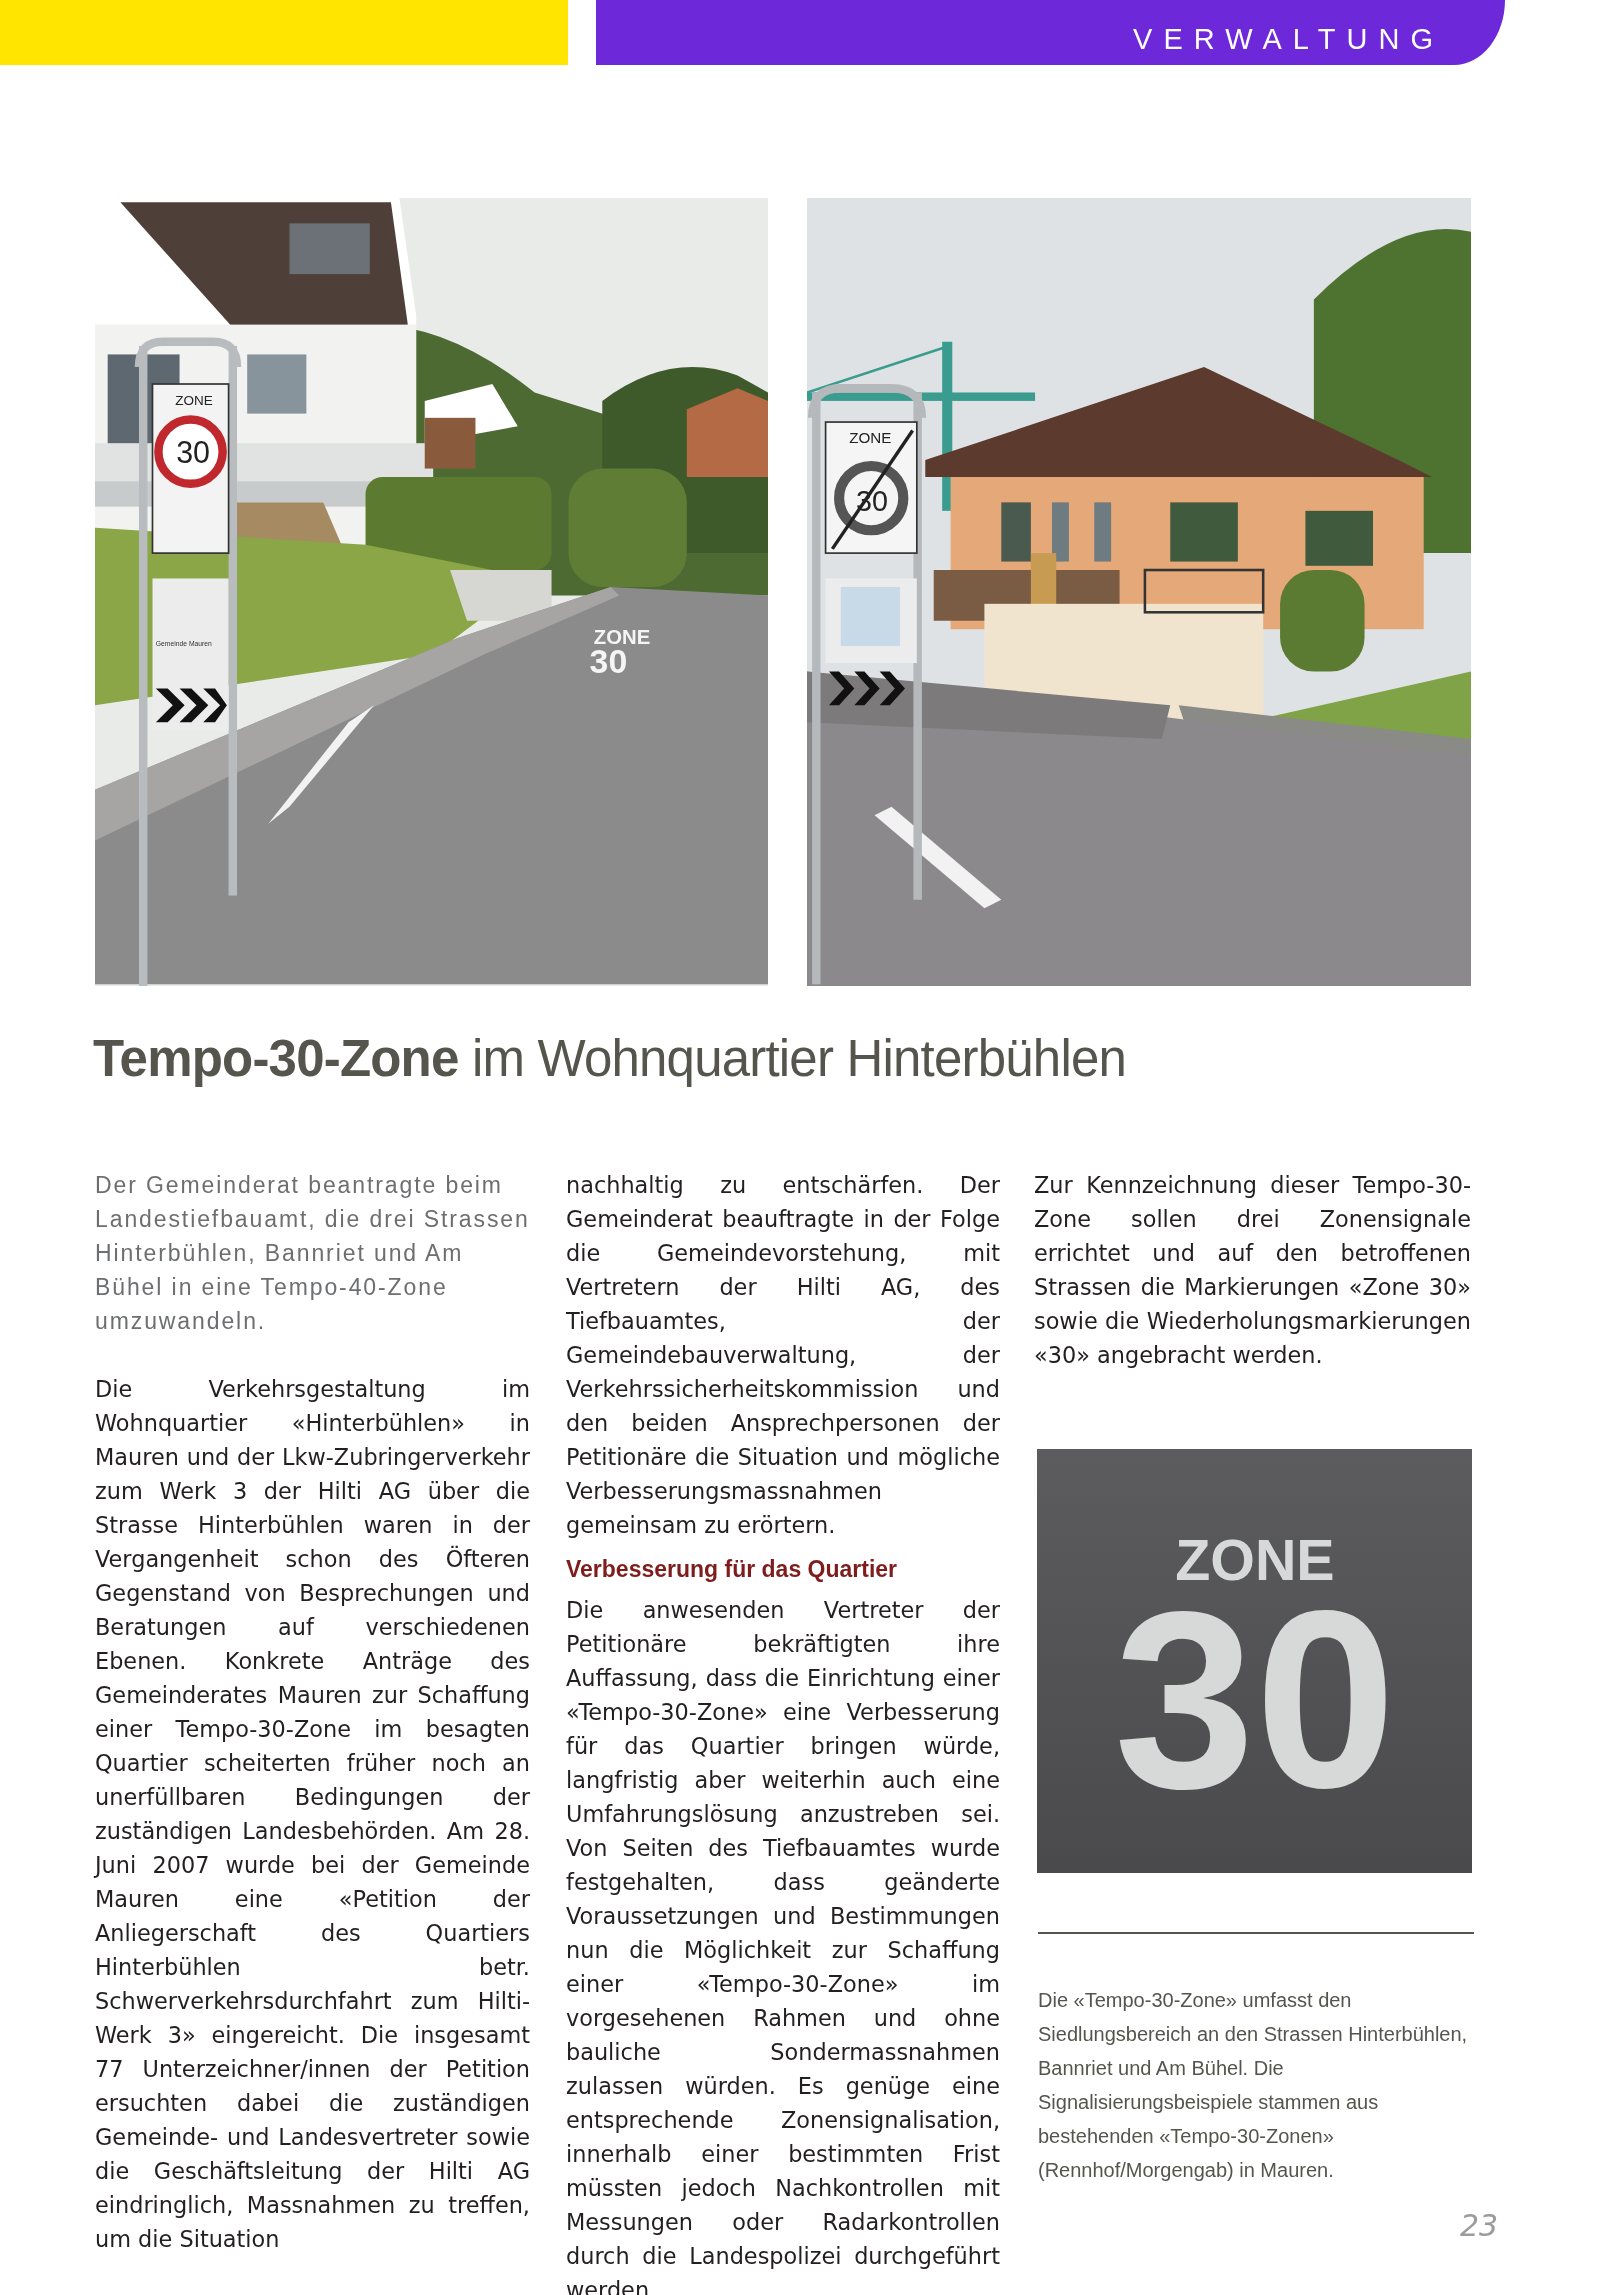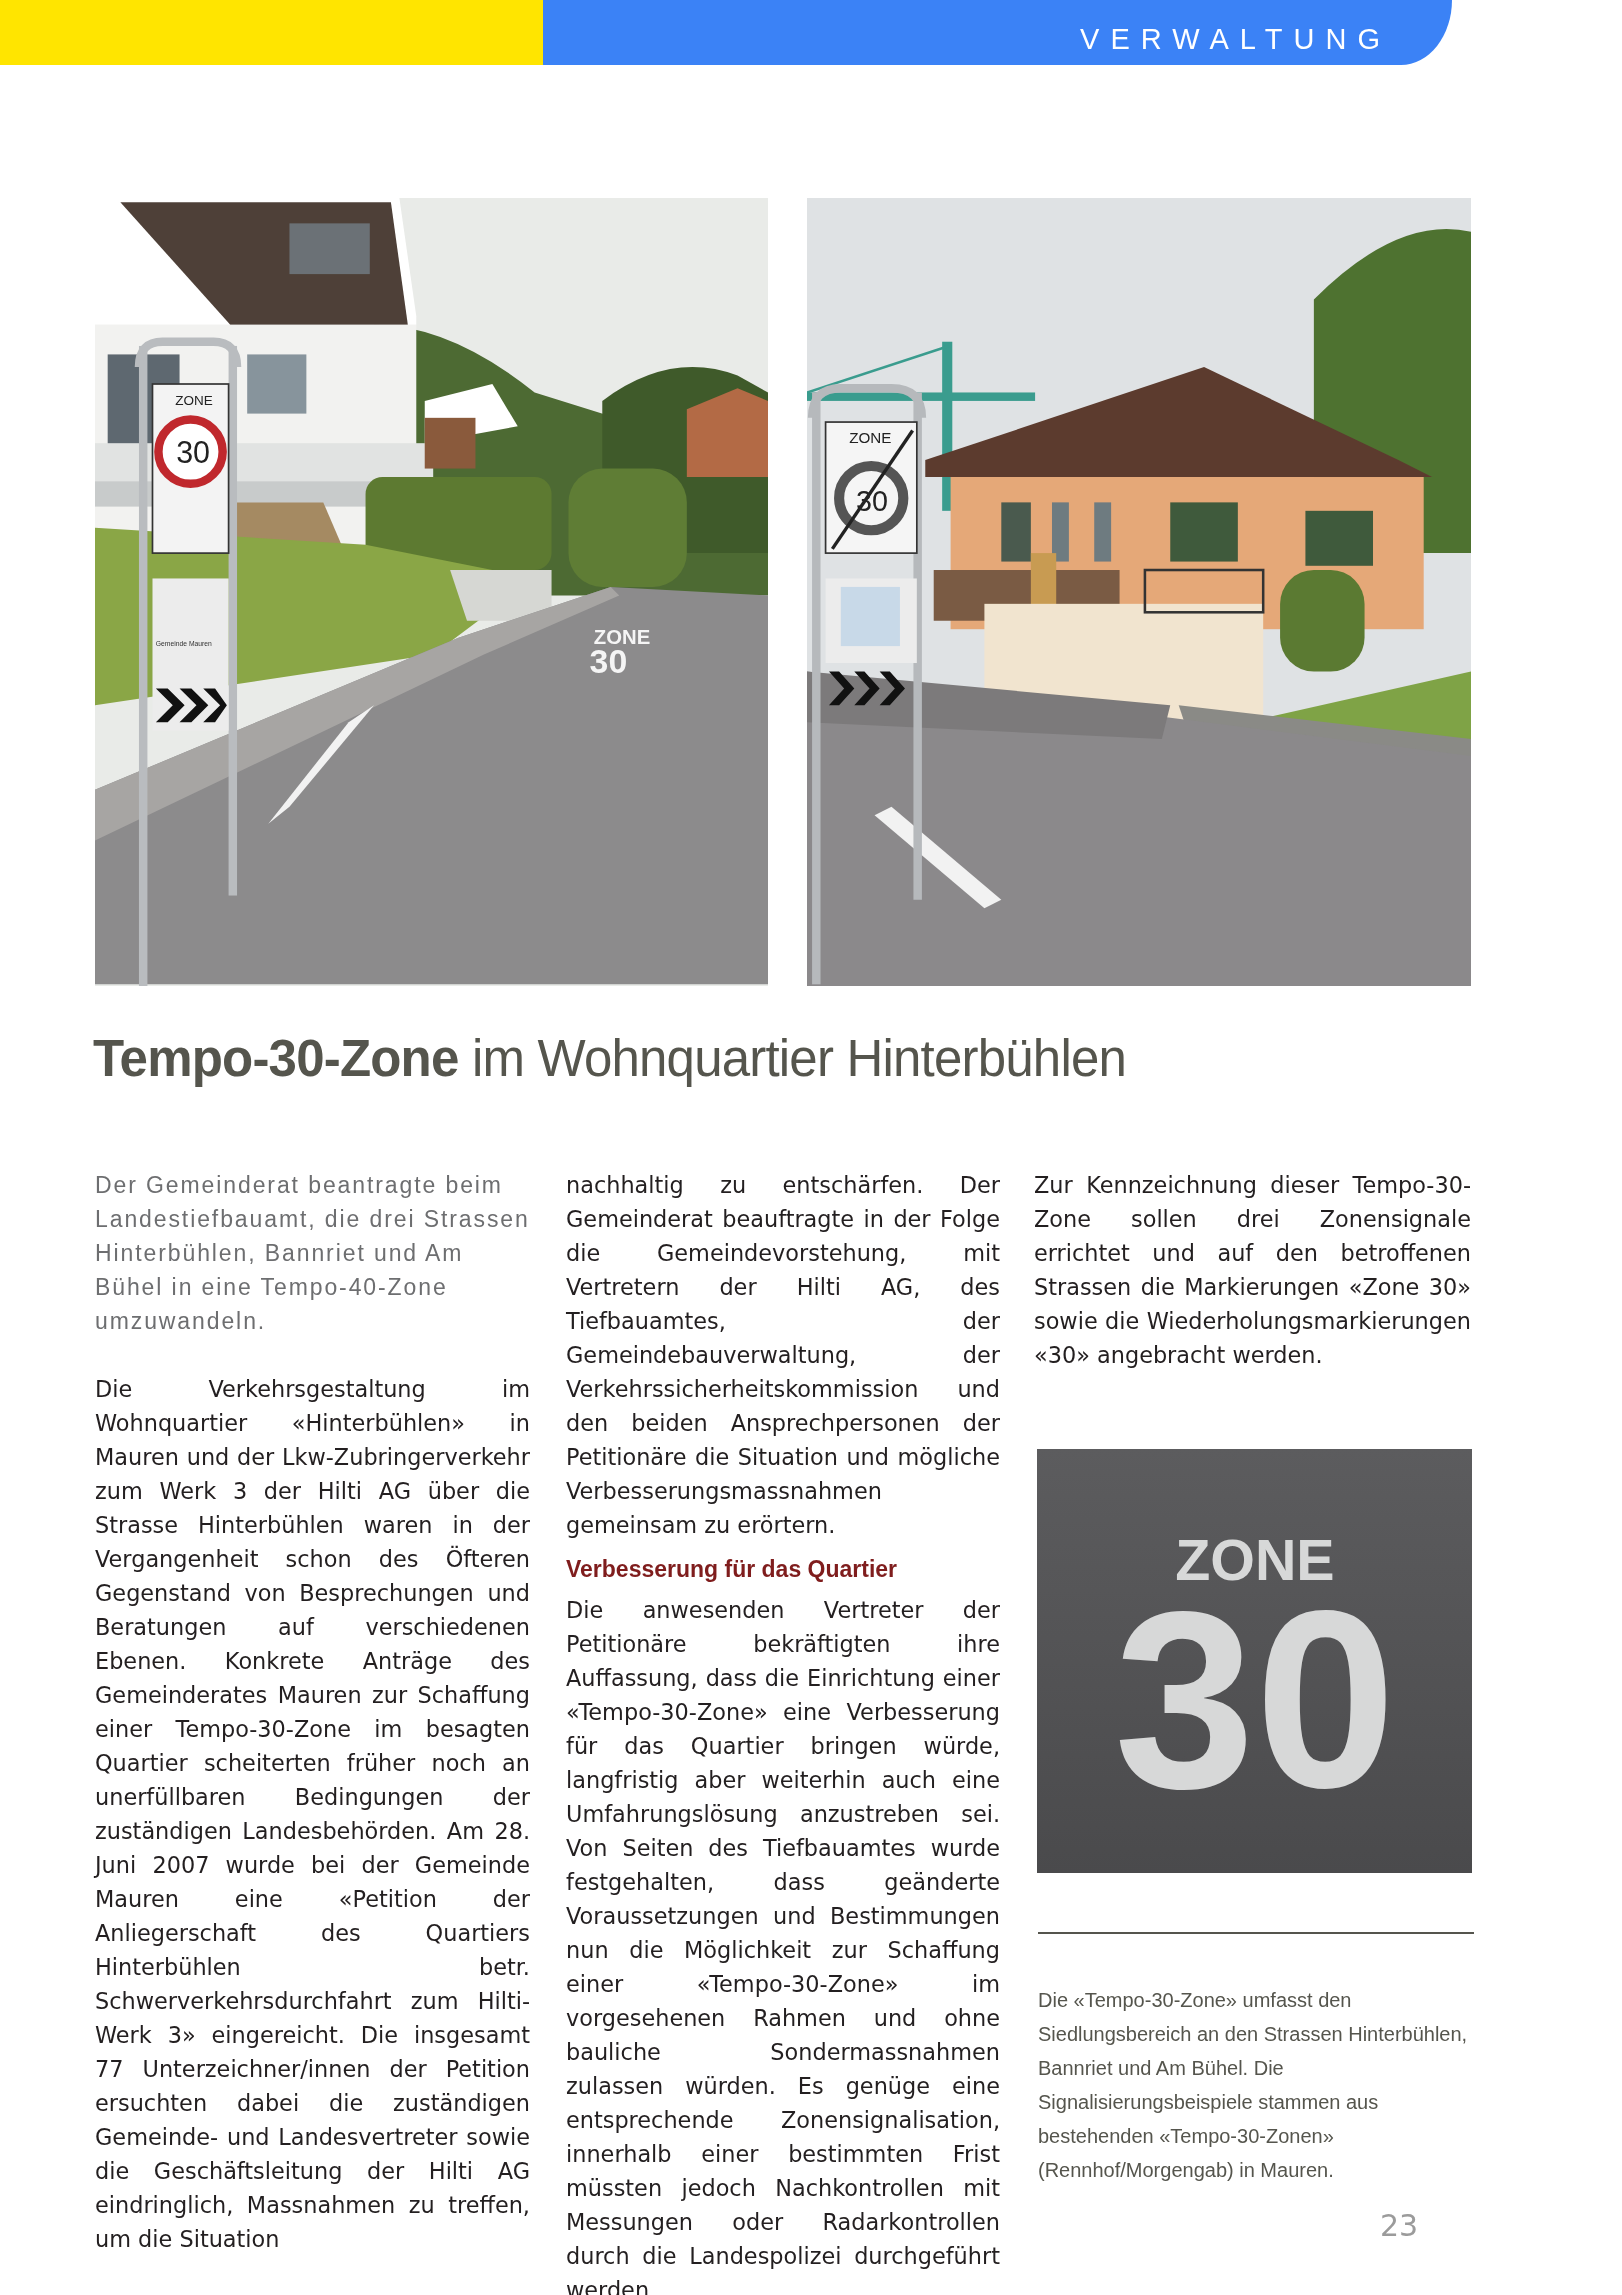--- a/index.html
+++ b/index.html
@@ -1,19 +1,19 @@
 <!DOCTYPE html>
 <html style="font-size:13.5px"><head>
 <meta charset="utf-8">
 <style>
   html, body { margin: 0; padding: 0; background: #ffffff; }
   body { width: 1623px; height: 2295px; position: relative; overflow: hidden;
          font-family: "DejaVu Sans", "Liberation Sans", sans-serif; color: #231f20; }
   .topbar-yellow { position: absolute; left: 0; top: 0; width: 568px; height: 65px; background: #ffe500; }
-  .topbar-dark { position: absolute; left: 543px; top: 0; width: 909px; height: 65px; background: #3b82f6;
+  .topbar-dark { position: absolute; left: 596px; top: 0; width: 909px; height: 65px; background: #6d28d9;
                  border-bottom-right-radius: 51px 65px; }
   .section-label { position: absolute; right: 61px; top: 22px; color: #ffffff;
                    font-family: "Liberation Sans", sans-serif; font-size: 29px; letter-spacing: 11px; line-height: 34px; }
   .photo { position: absolute; overflow: hidden; }
   .photo svg { display: block; width: 100%; height: 100%; }
   #photo-left { left: 95px; top: 198px; width: 673px; height: 788px; }
   #photo-right { left: 807px; top: 198px; width: 664px; height: 788px; }
   #photo-road { left: 1037px; top: 1449px; width: 435px; height: 424px; }
   .headline { position: absolute; left: 93px; top: 1029px; font-family: Liberation Sans, sans-serif;
               font-size: 51px; line-height: 59px; color: #55554d; white-space: nowrap; letter-spacing: -0.8px; }
@@ -25,22 +25,22 @@
   #col2 { left: 566px; top: 1168px; width: 434px; }
   #col3 { left: 1034px; top: 1168px; width: 437px; }
   .lead { font-family: "Liberation Sans", sans-serif; color: #6d6e70; font-size: 23px; letter-spacing: 1.9px;
           text-align: left; margin-bottom: 34px !important; }
   .subhead { font-family: "Liberation Sans", sans-serif; font-weight: bold; font-size: 23px; margin: 10px 0 6.8px 0 !important;
              color: #7f1d1d; }
   .caption-rule { position: absolute; left: 1038px; top: 1932px; width: 436px; height: 1.7px; background: #55554d; }
   .caption { position: absolute; left: 1038px; top: 1947px; width: 439px; font-family: "Liberation Sans", sans-serif;
              font-size: 20px; line-height: 34px; color: #55554d; margin-top: 36px; }
   .caption p { margin: 0; }
-  .page-number { position: absolute; left: 1380px; top: 2208px; font-size: 30px; color: #9b9b9b;
-                 font-family: "DejaVu Sans", sans-serif; }
+  .page-number { position: absolute; left: 1460px; top: 2208px; font-size: 30px; color: #9b9b9b;
+                 font-family: "DejaVu Sans", sans-serif; font-style: italic; }
 </style>
 </head>
 <body>
 
 <div class="topbar-yellow"></div>
 <div class="topbar-dark">
   <span class="section-label">VERWALTUNG</span>
 </div>
 
 <div class="photo" id="photo-left">

